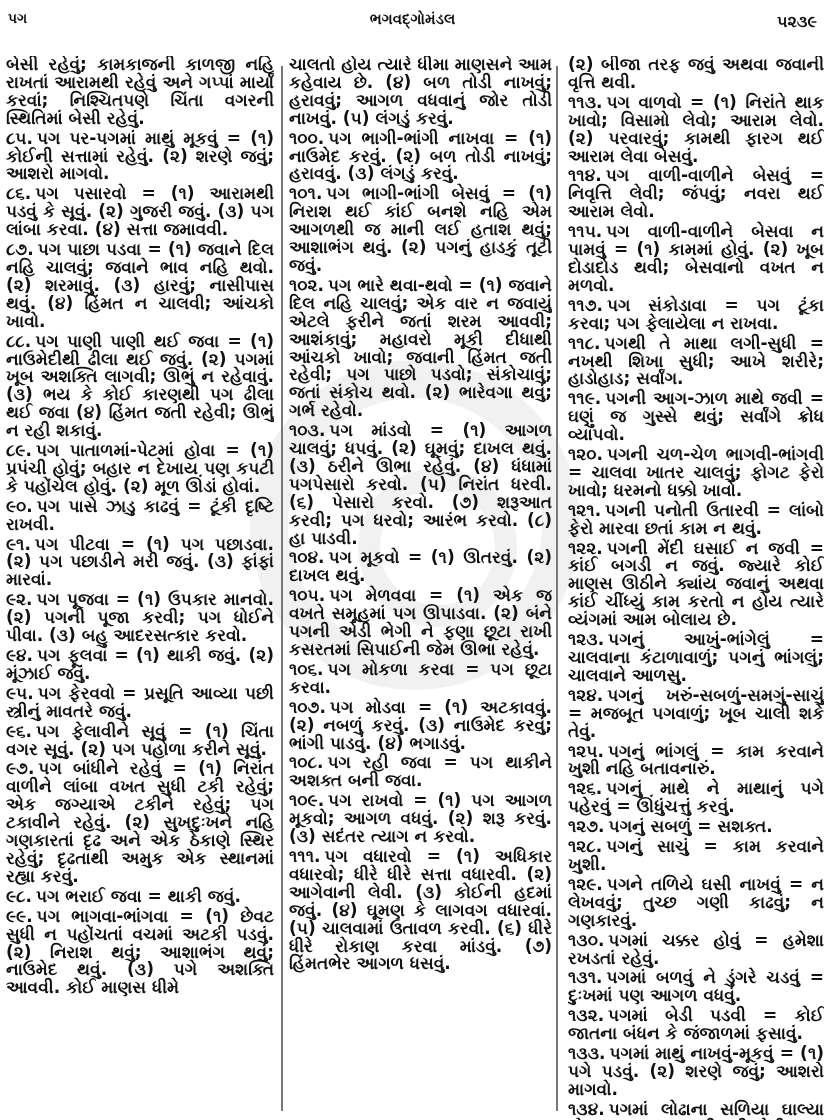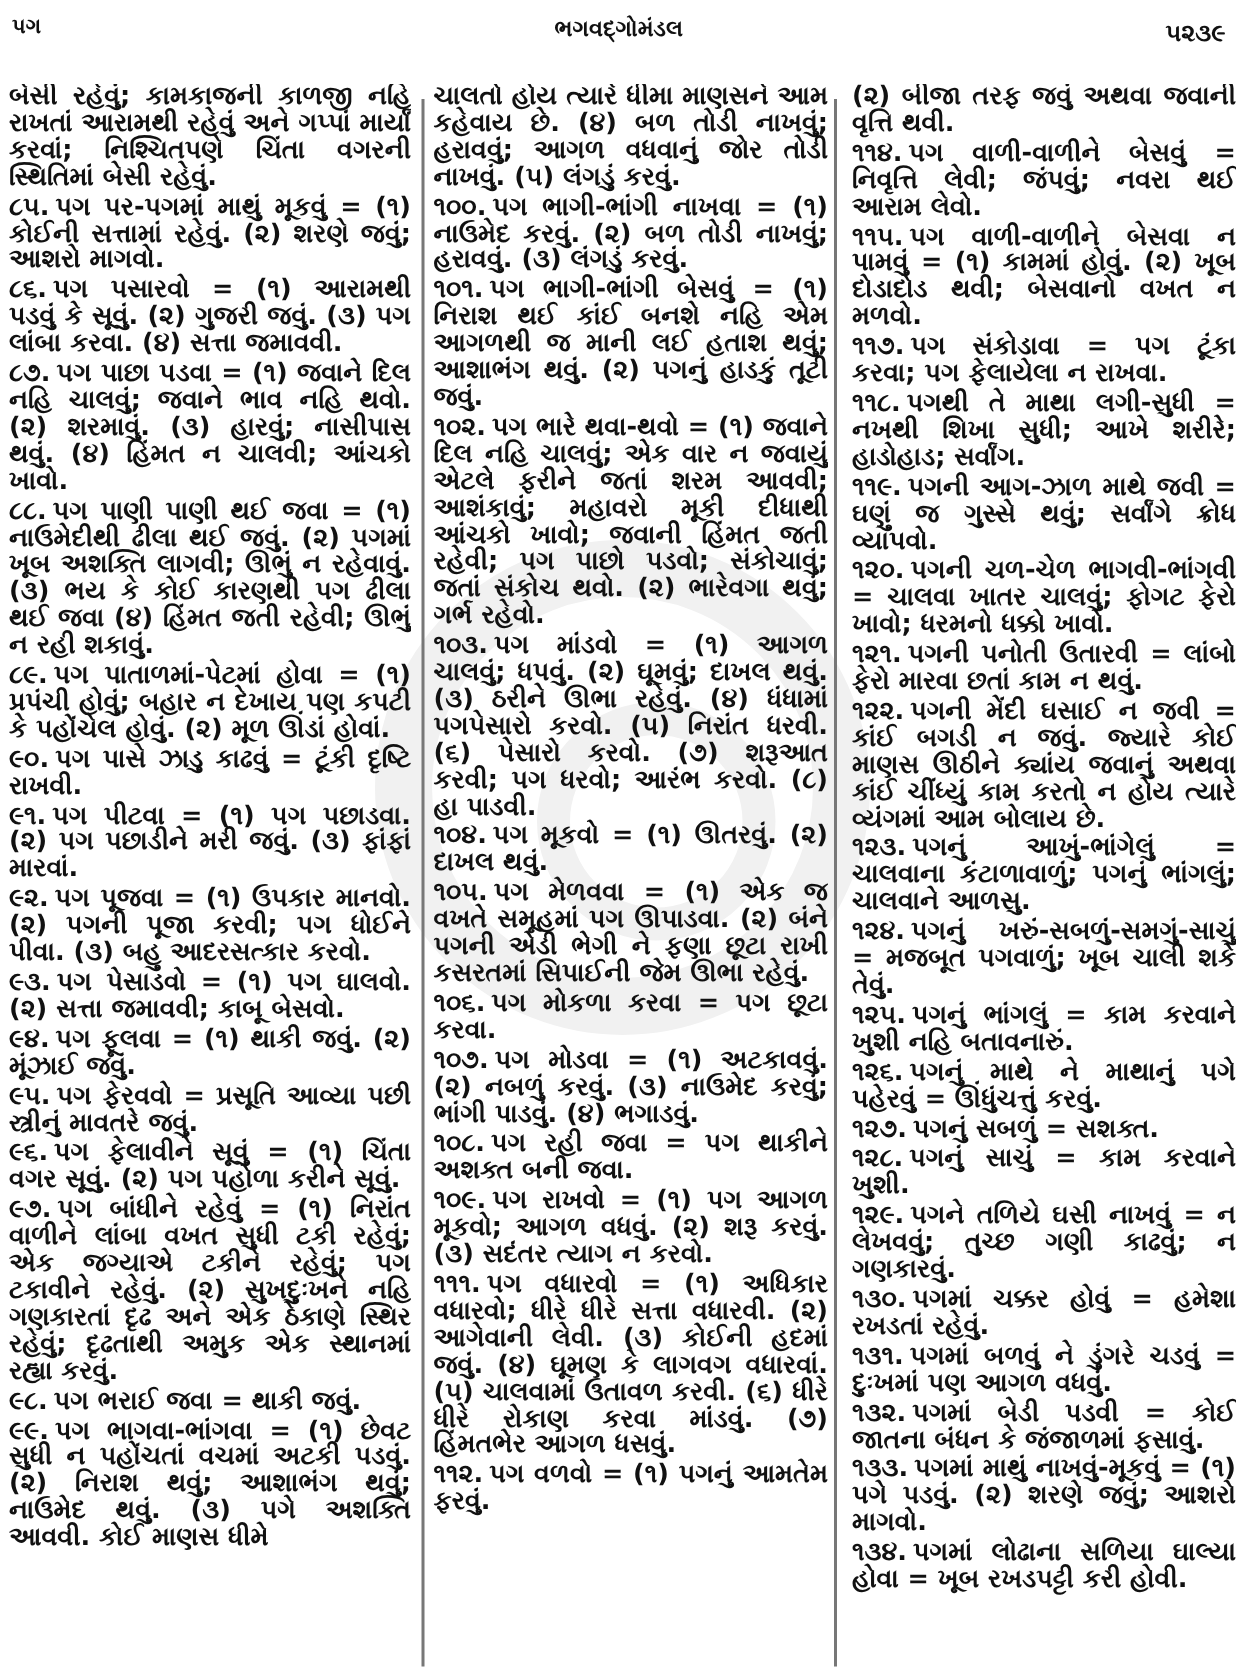--- a/index.html
+++ b/index.html
@@ -44,21 +44,20 @@
     <p class="cont">બેસી રહેવું; કામકાજની કાળજી નહિ રાખતાં આરામથી રહેવું અને ગપ્પાં માર્યાં કરવાં; નિશ્ચિતપણે ચિંતા વગરની સ્થિતિમાં બેસી રહેવું.</p>
     <div id="c0">
         <p class="entry"><span class="num">૮૫.</span><span>પગ પર-પગમાં માથું મૂકવું = (૧) કોઈની સત્તામાં રહેવું. (૨) શરણે જવું; આશરો માગવો.</span></p>
         <p class="entry"><span class="num">૮૬.</span><span>પગ પસારવો = (૧) આરામથી પડવું કે સૂવું. (૨) ગુજરી જવું. (૩) પગ લાંબા કરવા. (૪) સત્તા જમાવવી.</span></p>
         <p class="entry"><span class="num">૮૭.</span><span>પગ પાછા પડવા = (૧) જવાને દિલ નહિ ચાલવું; જવાને ભાવ નહિ થવો. (૨) શરમાવું. (૩) હારવું; નાસીપાસ થવું. (૪) હિંમત ન ચાલવી; આંચકો ખાવો.</span></p>
         <p class="entry"><span class="num">૮૮.</span><span>પગ પાણી પાણી થઈ જવા = (૧) નાઉમેદીથી ઢીલા થઈ જવું. (૨) પગમાં ખૂબ અશક્તિ લાગવી; ઊભું ન રહેવાવું. (૩) ભય કે કોઈ કારણથી પગ ઢીલા થઈ જવા (૪) હિંમત જતી રહેવી; ઊભું ન રહી શકાવું.</span></p>
         <p class="entry"><span class="num">૮૯.</span><span>પગ પાતાળમાં-પેટમાં હોવા = (૧) પ્રપંચી હોવું; બહાર ન દેખાય પણ કપટી કે પહોંચેલ હોવું. (૨) મૂળ ઊંડાં હોવાં.</span></p>
         <p class="entry"><span class="num">૯૦.</span><span>પગ પાસે ઝાડુ કાઢવું = ટૂંકી દૃષ્ટિ રાખવી.</span></p>
         <p class="entry"><span class="num">૯૧.</span><span>પગ પીટવા = (૧) પગ પછાડવા. (૨) પગ પછાડીને મરી જવું. (૩) ફાંફાં મારવાં.</span></p>
         <p class="entry"><span class="num">૯૨.</span><span>પગ પૂજવા = (૧) ઉપકાર માનવો. (૨) પગની પૂજા કરવી; પગ ધોઈને પીવા. (૩) બહુ આદરસત્કાર કરવો.</span></p>
-        <p class="entry"><span class="num">૯૩.</span><span>પગ પેસાડવો = (૧) પગ ઘાલવો. (૨) સત્તા જમાવવી; કાબૂ બેસવો.</span></p>
         <p class="entry"><span class="num">૯૪.</span><span>પગ ફૂલવા = (૧) થાકી જવું. (૨) મૂંઝાઈ જવું.</span></p>
         <p class="entry"><span class="num">૯૫.</span><span>પગ ફેરવવો = પ્રસૂતિ આવ્યા પછી સ્ત્રીનું માવતરે જવું.</span></p>
         <p class="entry"><span class="num">૯૬.</span><span>પગ ફેલાવીને સૂવું = (૧) ચિંતા વગર સૂવું. (૨) પગ પહોળા કરીને સૂવું.</span></p>
         <p class="entry"><span class="num">૯૭.</span><span>પગ બાંધીને રહેવું = (૧) નિરાંત વાળીને લાંબા વખત સુધી ટકી રહેવું; એક જગ્યાએ ટકીને રહેવું; પગ ટકાવીને રહેવું. (૨) સુખદુઃખને નહિ ગણકારતાં દૃઢ અને એક ઠેકાણે સ્થિર રહેવું; દૃઢતાથી અમુક એક સ્થાનમાં રહ્યા કરવું.</span></p>
         <p class="entry"><span class="num">૯૮.</span><span>પગ ભરાઈ જવા = થાકી જવું.</span></p>
         <p class="entry"><span class="num">૯૯.</span><span>પગ ભાગવા-ભાંગવા = (૧) છેવટ સુધી ન પહોંચતાં વચમાં અટકી પડવું. (૨) નિરાશ થવું; આશાભંગ થવું; નાઉમેદ થવું. (૩) પગે અશક્તિ આવવી. કોઈ માણસ ધીમે</span></p>
       </div>
   </div>
 
   <div class="col col2">
@@ -68,27 +67,27 @@
         <p class="entry"><span class="num">૧૦૧.</span><span>પગ ભાગી-ભાંગી બેસવું = (૧) નિરાશ થઈ કાંઈ બનશે નહિ એમ આગળથી જ માની લઈ હતાશ થવું; આશાભંગ થવું. (૨) પગનું હાડકું તૂટી જવું.</span></p>
         <p class="entry"><span class="num">૧૦૨.</span><span>પગ ભારે થવા-થવો = (૧) જવાને દિલ નહિ ચાલવું; એક વાર ન જવાયું એટલે ફરીને જતાં શરમ આવવી; આશંકાવું; મહાવરો મૂકી દીધાથી આંચકો ખાવો; જવાની હિંમત જતી રહેવી; પગ પાછો પડવો; સંકોચાવું; જતાં સંકોચ થવો. (૨) ભારેવગા થવું; ગર્ભ રહેવો.</span></p>
         <p class="entry"><span class="num">૧૦૩.</span><span>પગ માંડવો = (૧) આગળ ચાલવું; ધપવું. (૨) ઘૂમવું; દાખલ થવું. (૩) ઠરીને ઊભા રહેવું. (૪) ધંધામાં પગપેસારો કરવો. (૫) નિરાંત ધરવી. (૬) પેસારો કરવો. (૭) શરૂઆત કરવી; પગ ધરવો; આરંભ કરવો. (૮) હા પાડવી.</span></p>
         <p class="entry"><span class="num">૧૦૪.</span><span>પગ મૂકવો = (૧) ઊતરવું. (૨) દાખલ થવું.</span></p>
         <p class="entry"><span class="num">૧૦૫.</span><span>પગ મેળવવા = (૧) એક જ વખતે સમૂહમાં પગ ઊપાડવા. (૨) બંને પગની એડી ભેગી ને ફણા છૂટા રાખી કસરતમાં સિપાઈની જેમ ઊભા રહેવું.</span></p>
         <p class="entry"><span class="num">૧૦૬.</span><span>પગ મોકળા કરવા = પગ છૂટા કરવા.</span></p>
         <p class="entry"><span class="num">૧૦૭.</span><span>પગ મોડવા = (૧) અટકાવવું. (૨) નબળું કરવું. (૩) નાઉમેદ કરવું; ભાંગી પાડવું. (૪) ભગાડવું.</span></p>
         <p class="entry"><span class="num">૧૦૮.</span><span>પગ રહી જવા = પગ થાકીને અશક્ત બની જવા.</span></p>
         <p class="entry"><span class="num">૧૦૯.</span><span>પગ રાખવો = (૧) પગ આગળ મૂકવો; આગળ વધવું. (૨) શરૂ કરવું. (૩) સદંતર ત્યાગ ન કરવો.</span></p>
         <p class="entry"><span class="num">૧૧૧.</span><span>પગ વધારવો = (૧) અધિકાર વધારવો; ધીરે ધીરે સત્તા વધારવી. (૨) આગેવાની લેવી. (૩) કોઈની હદમાં જવું. (૪) ઘૂમણ કે લાગવગ વધારવાં. (૫) ચાલવામાં ઉતાવળ કરવી. (૬) ધીરે ધીરે રોકાણ કરવા માંડવું. (૭) હિંમતભેર આગળ ધસવું.</span></p>
-        <p class="entry"><span class="num">૧૧૨.</span><span>પગ વળવો = (૧) પગનું આમતેમ ફરવું.</span></p>
       </div>
   </div>
 
   <div class="col col3">
     <p class="cont">(૨) બીજા તરફ જવું અથવા જવાની વૃત્તિ થવી.</p>
     <div id="c2">
+        <p class="entry"><span class="num">૧૧૩.</span><span>પગ વાળવો = (૧) નિરાંતે થાક ખાવો; વિસામો લેવો; આરામ લેવો. (૨) પરવારવું; કામથી ફારગ થઈ આરામ લેવા બેસવું.</span></p>
         <p class="entry"><span class="num">૧૧૪.</span><span>પગ વાળી-વાળીને બેસવું = નિવૃત્તિ લેવી; જંપવું; નવરા થઈ આરામ લેવો.</span></p>
         <p class="entry"><span class="num">૧૧૫.</span><span>પગ વાળી-વાળીને બેસવા ન પામવું = (૧) કામમાં હોવું. (૨) ખૂબ દોડાદોડ થવી; બેસવાનો વખત ન મળવો.</span></p>
         <p class="entry"><span class="num">૧૧૭.</span><span>પગ સંકોડાવા = પગ ટૂંકા કરવા; પગ ફેલાયેલા ન રાખવા.</span></p>
         <p class="entry"><span class="num">૧૧૮.</span><span>પગથી તે માથા લગી-સુધી = નખથી શિખા સુધી; આખે શરીરે; હાડોહાડ; સર્વાંગ.</span></p>
         <p class="entry"><span class="num">૧૧૯.</span><span>પગની આગ-ઝાળ માથે જવી = ઘણું જ ગુસ્સે થવું; સર્વાંગે ક્રોધ વ્યાપવો.</span></p>
         <p class="entry"><span class="num">૧૨૦.</span><span>પગની ચળ-ચેળ ભાગવી-ભાંગવી = ચાલવા ખાતર ચાલવું; ફોગટ ફેરો ખાવો; ધરમનો ધક્કો ખાવો.</span></p>
         <p class="entry"><span class="num">૧૨૧.</span><span>પગની પનોતી ઉતારવી = લાંબો ફેરો મારવા છતાં કામ ન થવું.</span></p>
         <p class="entry"><span class="num">૧૨૨.</span><span>પગની મેંદી ઘસાઈ ન જવી = કાંઈ બગડી ન જવું. જ્યારે કોઈ માણસ ઊઠીને ક્યાંય જવાનું અથવા કાંઈ ચીંધ્યું કામ કરતો ન હોય ત્યારે વ્યંગમાં આમ બોલાય છે.</span></p>
         <p class="entry"><span class="num">૧૨૩.</span><span>પગનું આખું-ભાંગેલું = ચાલવાના કંટાળાવાળું; પગનું ભાંગલું; ચાલવાને આળસુ.</span></p>
         <p class="entry"><span class="num">૧૨૪.</span><span>પગનું ખરું-સબળું-સમગું-સાચું = મજબૂત પગવાળું; ખૂબ ચાલી શકે તેવું.</span></p>

